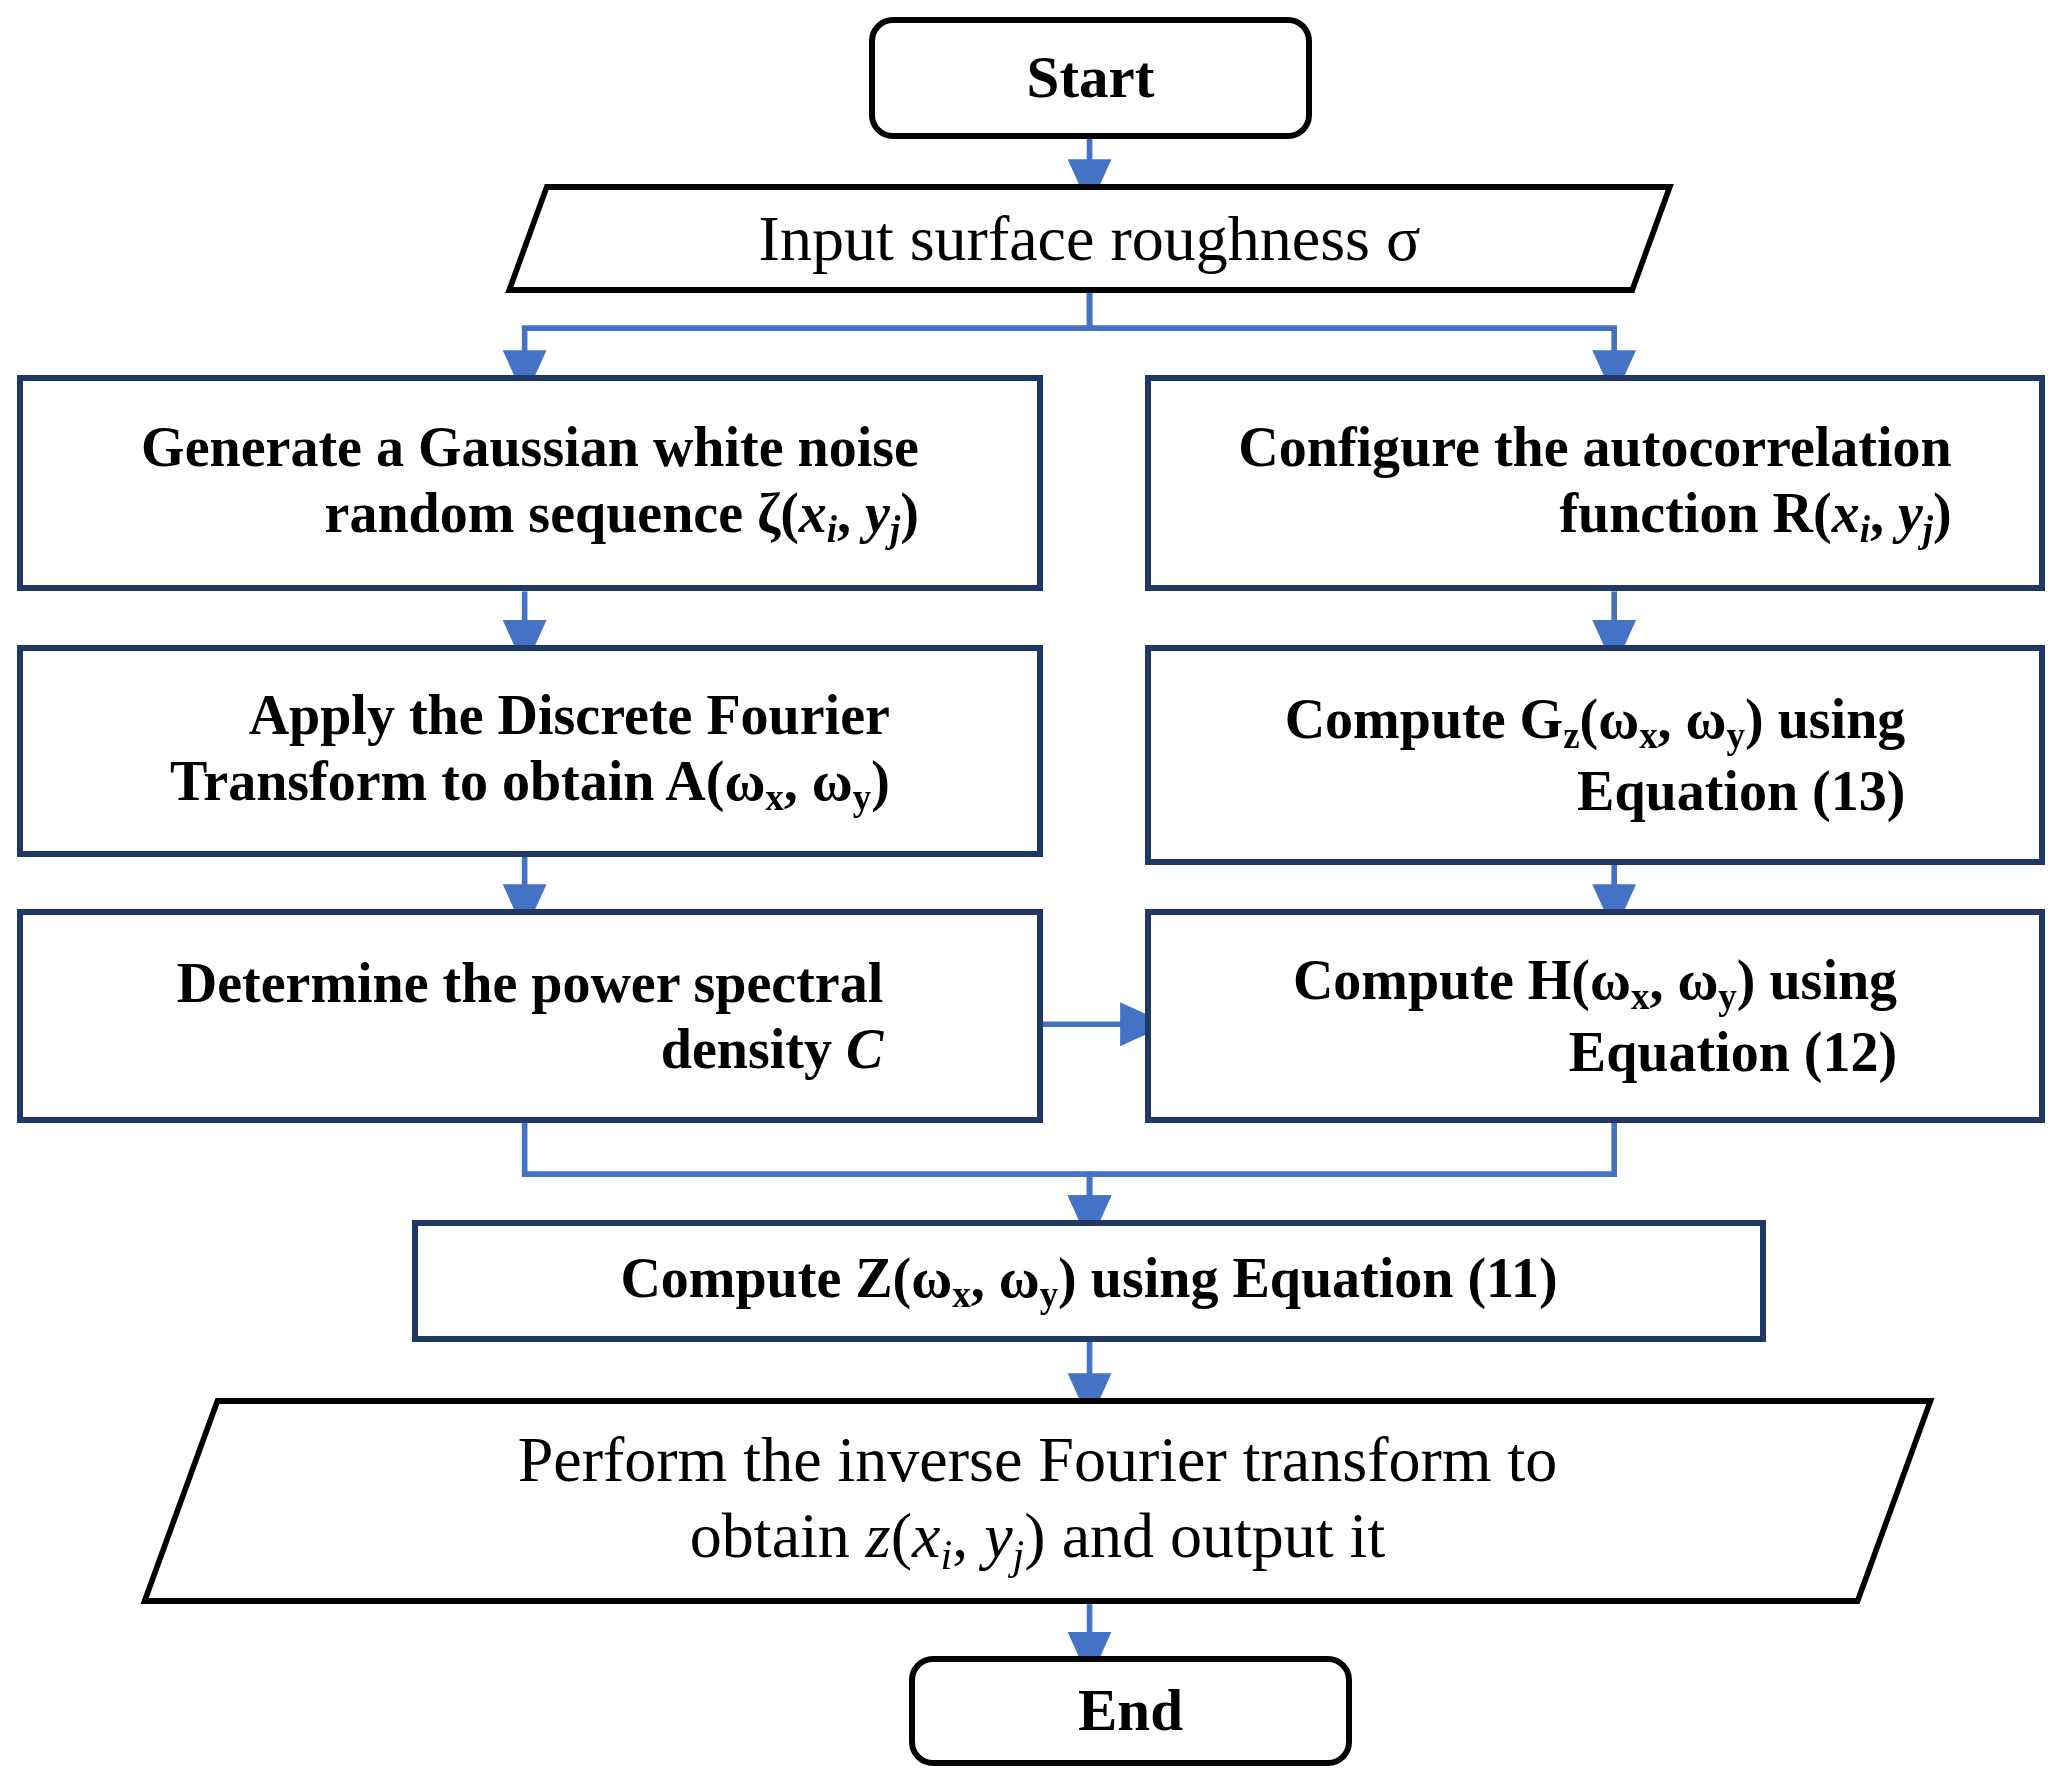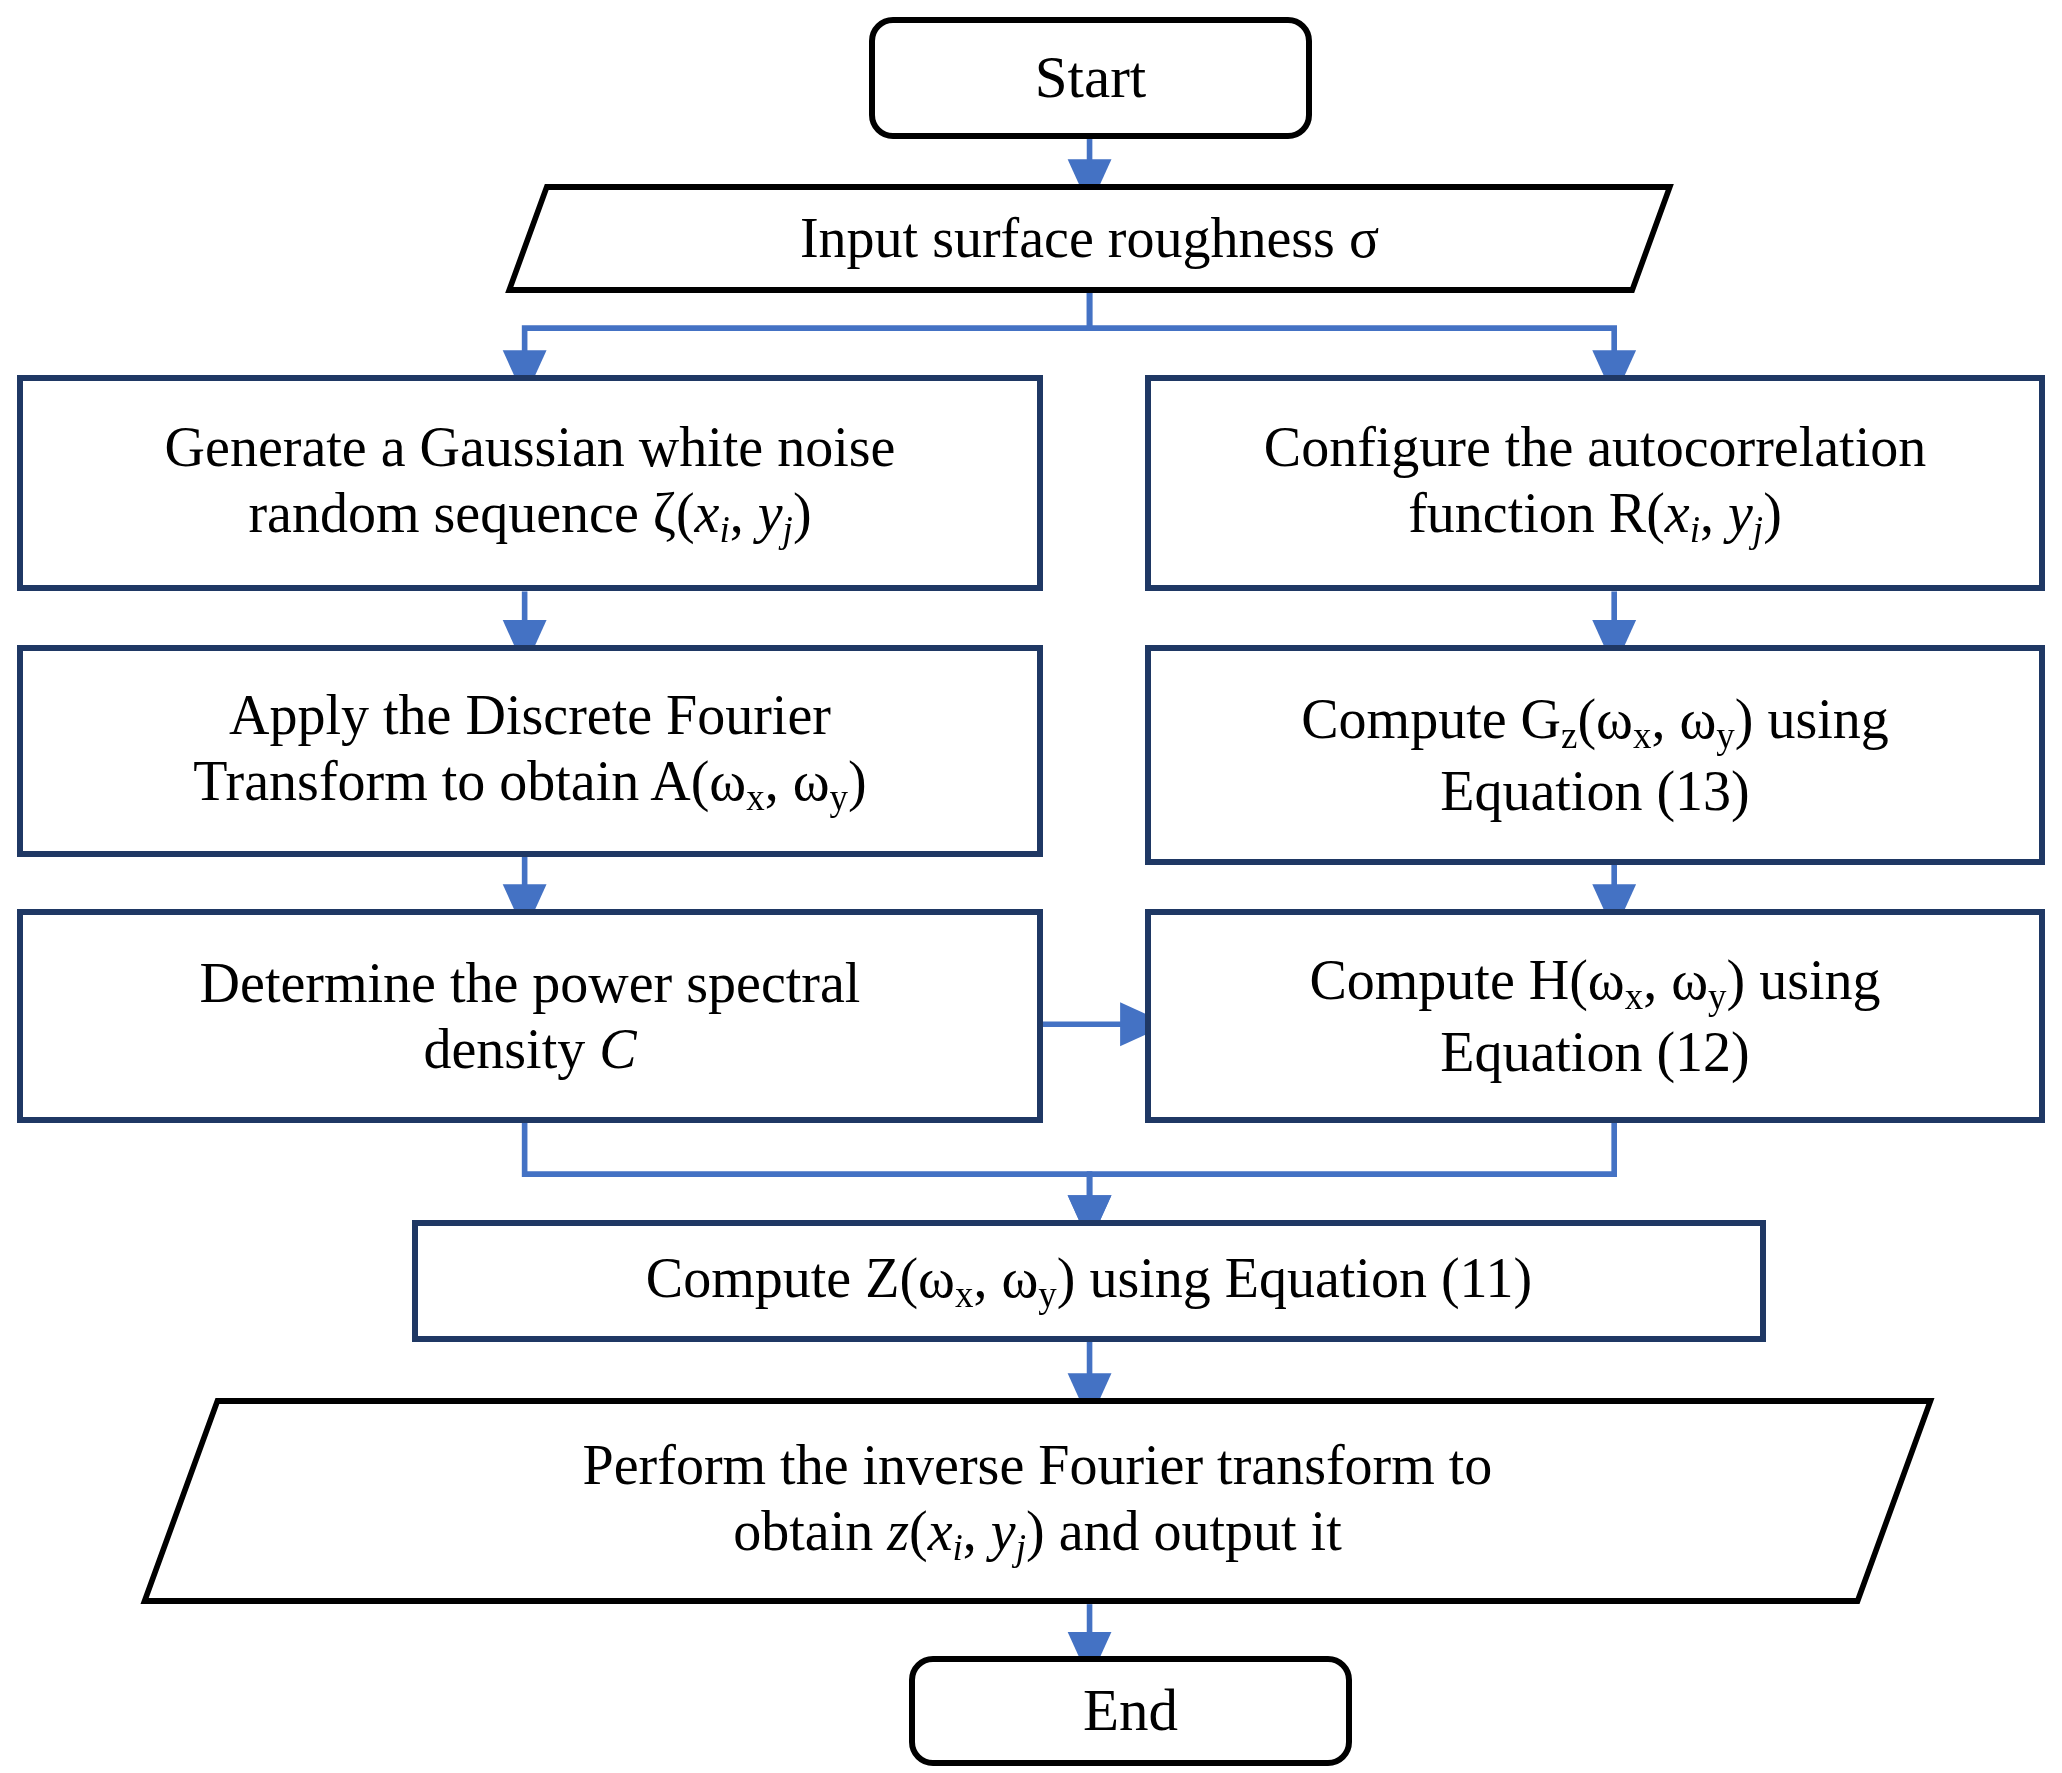--- a/index.html
+++ b/index.html
@@ -1,38 +1,38 @@
 <!DOCTYPE html>
 <html style="font-size:15px"><head>
 <meta charset="utf-8">
 <style>
   html,body{margin:0;padding:0;background:#ffffff;}
   body{width:2062px;height:1774px;font-family:"Liberation Serif","DejaVu Serif",serif;}
   #stage{position:relative;width:2062px;height:1774px;overflow:hidden;}
   svg#wires{position:absolute;left:0;top:0;width:2062px;height:1774px;}
 
   .node{position:absolute;box-sizing:border-box;display:flex;align-items:center;
-        justify-content:center;text-align:center;background:#ffffff;}
+        justify-content:center;text-align:right;background:#ffffff;font-weight:bold;}
   .node .txt{display:block;line-height:1.18;padding:0 13px;}
 
   
   .terminator{border:6.6px solid #000000;border-radius:24px;}
   .terminator .txt{font-size:59px;color:#000;}
 
   
   .process{border:6.6px solid #1F3864;}
   .process .txt{font-size:56px;color:#000;}
 
   
   .io{position:absolute;}
   .io .skew{position:absolute;left:0;top:0;right:0;bottom:0;
             border:6.6px solid #000000;transform:skewX(-20deg);background:#fff;}
   .io .label{position:absolute;left:0;top:0;right:0;bottom:0;display:flex;
              align-items:center;justify-content:center;text-align:center;
-             font-size:56px;color:#000;line-height:1.18;z-index:2;}
+             font-size:64px;color:#000;line-height:1.18;z-index:2;}
 
   i.it{font-style:italic;}
   .sub{font-size:0.66em;vertical-align:-0.28em;}
   .subi{font-size:0.66em;vertical-align:-0.28em;font-style:italic;}
 </style>
 </head>
 <body>
 
 <div id="stage">
 

